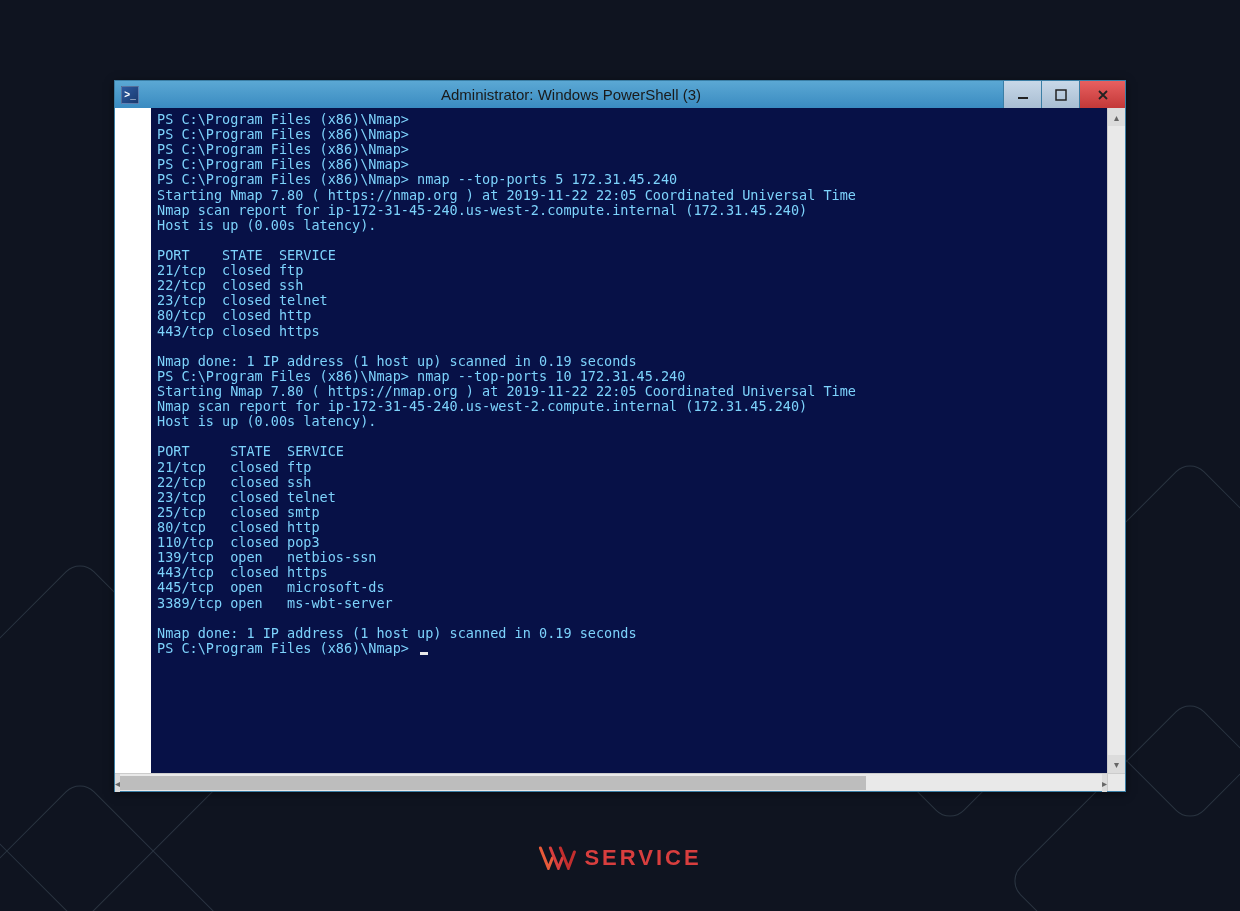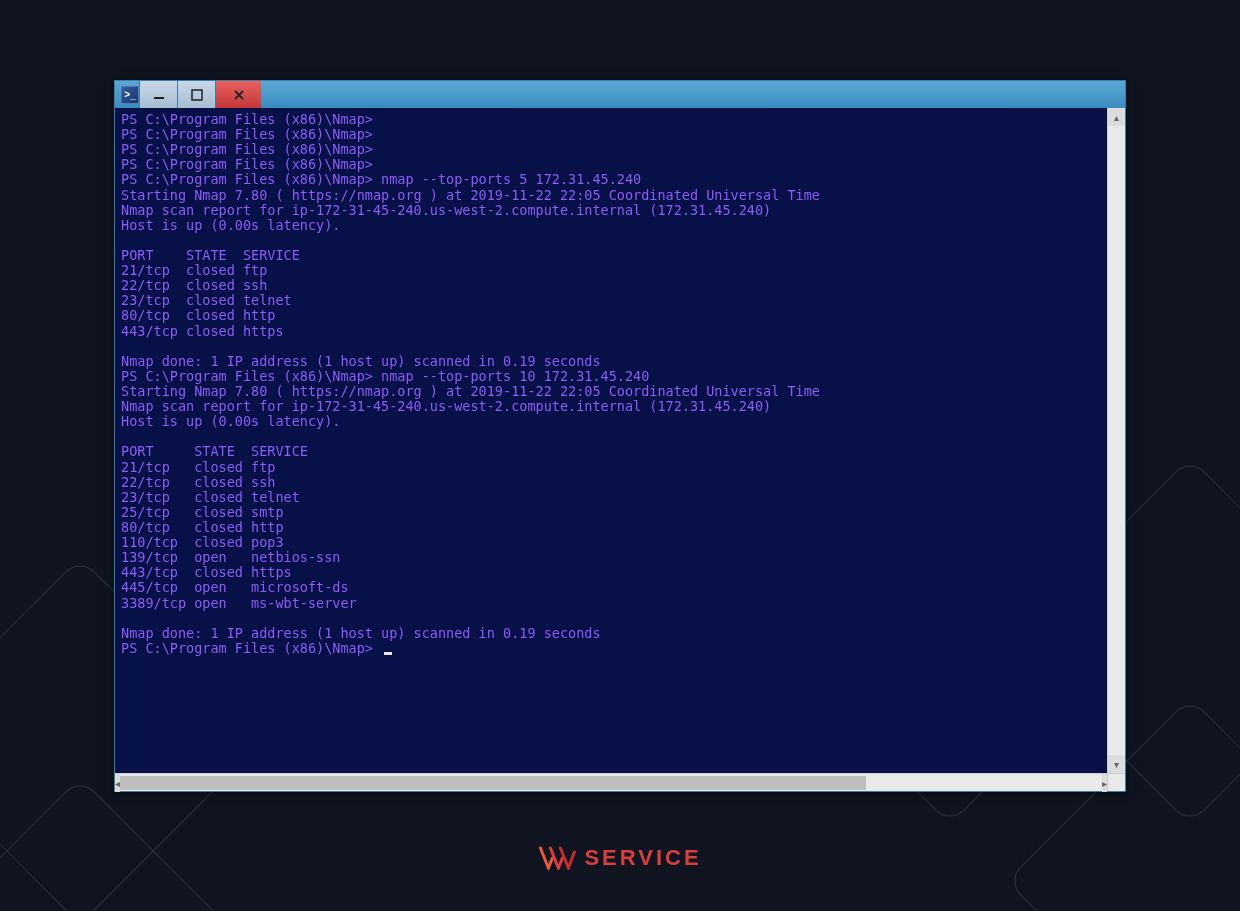--- a/index.html
+++ b/index.html
@@ -78,28 +78,29 @@
     .winbtn.max { background: linear-gradient(180deg, #c8d8e8, #a8bdd2); }
     .winbtn.close { background: linear-gradient(180deg, #e86060, #c33838); width: 46px; }
     .terminal-wrap {
       flex: 1;
       display: flex;
       background: #fff;
     }
     .terminal {
       flex: 1;
       background: #071147;
-      color: #8b5cf6;
+      color: #7dd3fc;
       font-family: "Lucida Console", Consolas, monospace;
       font-size: 13.5px;
       line-height: 1.12;
       padding: 4px 6px;
       white-space: pre;
       overflow: hidden;
       position: relative;
+      margin-left: 36px;
     }
     .cursor {
       display: inline-block;
       width: 8px;
       height: 3px;
       background: #e8e8e8;
       vertical-align: baseline;
       margin-left: 3px;
       position: relative;
       top: 2px;
@@ -183,20 +184,21 @@
 
 <div class="bg-decoration bg-dec-1"></div>
 <div class="bg-decoration bg-dec-2"></div>
 <div class="bg-decoration bg-dec-3"></div>
 <div class="bg-decoration bg-dec-4"></div>
 <div class="bg-decoration bg-dec-5"></div>
 
 <div class="window">
   <div class="titlebar">
     <span class="titlebar-icon">&gt;_</span>
+    <span class="titlebar-text">Administrator: Windows PowerShell (3)</span>
     <div class="window-controls">
       <div class="winbtn min">
         <svg width="12" height="12" viewBox="0 0 12 12">
             <rect x="1" y="8" width="10" height="2" fill="#222"></rect>
           </svg>
       </div>
       <div class="winbtn max">
         <svg width="12" height="12" viewBox="0 0 12 12">
             <rect x="1" y="1" width="10" height="10" fill="none" stroke="#222" stroke-width="1.5"></rect>
           </svg>

